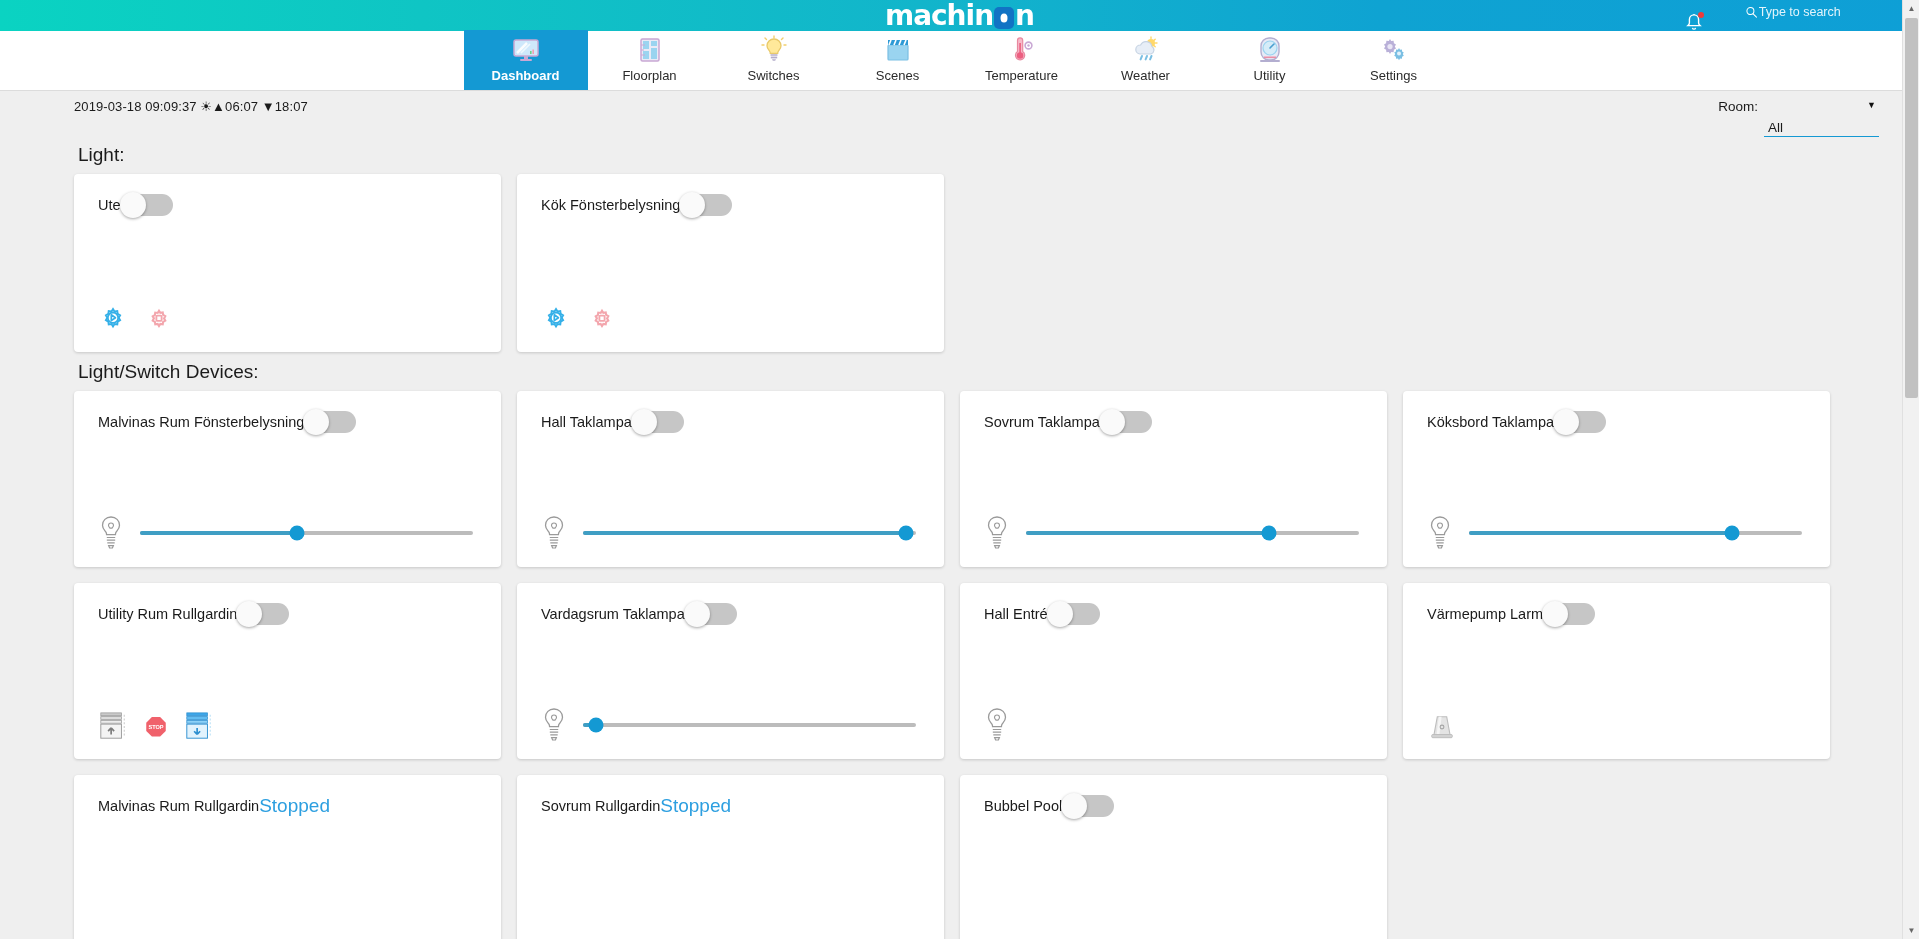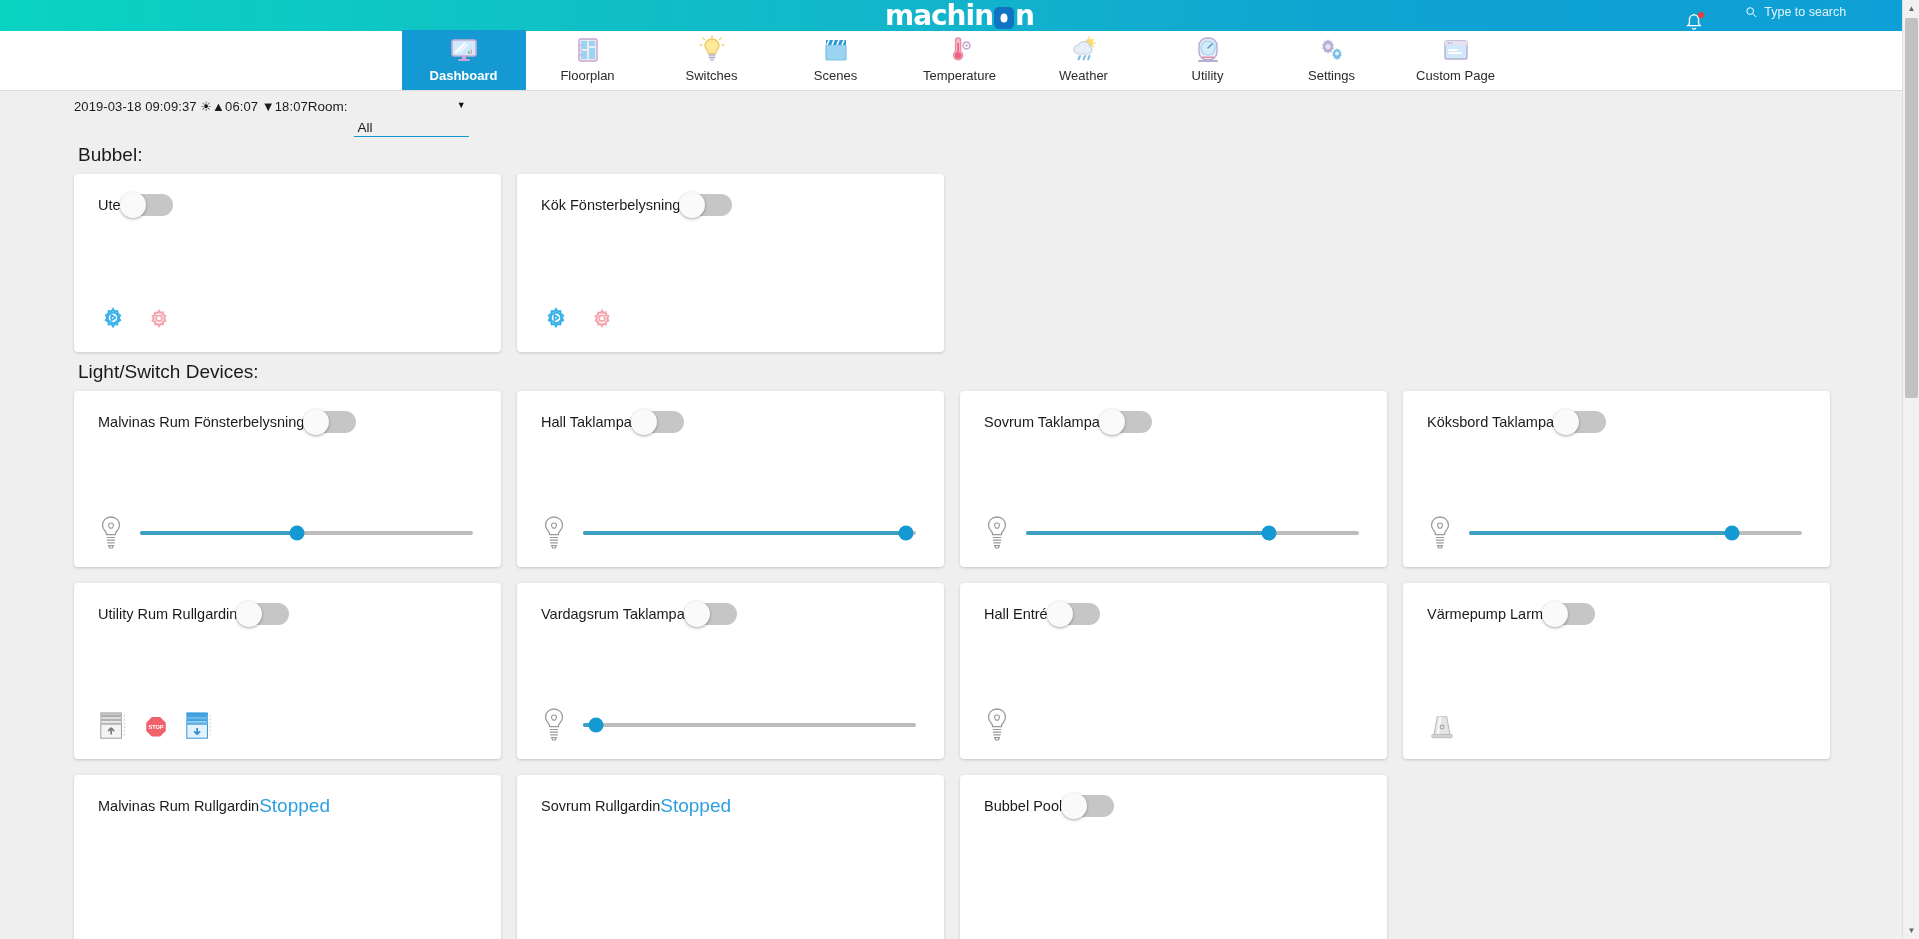--- a/index.html
+++ b/index.html
@@ -36,21 +36,21 @@
     position: absolute; right: 22px; top: 0; height: 45px;
     display: flex; align-items: center; gap: 40px;
   }
   .bell-wrap { position: relative; width: 22px; height: 24px; cursor: pointer; }
   .bell-dot {
     position: absolute; right: 1px; top: 1px; width: 6px; height: 6px;
     border-radius: 50%; background: #ef3b3b;
   }
   .search-box {
     width: 152px; border-bottom: 1px solid rgba(255,255,255,0.85);
-    display: flex; align-items: center; gap: 7px; padding-bottom: 20px;
+    display: flex; align-items: center; gap: 1px; padding-bottom: 20px;
   }
   .search-box input {
     background: transparent; border: none; outline: none;
     color: #ffffff; font-size: 12.5px; width: 100%;
     font-family: "Liberation Sans", sans-serif;
   }
   .search-box input::placeholder { color: #e3f4fb; }
 
   
   .navbar {
@@ -68,21 +68,21 @@
   .nav-icon { width: 34px; height: 32px; display: block; }
   .nav-label {
     font-size: 13px; color: #2b2b2b; margin-top: 2px; font-weight: 500;
     font-family: "Liberation Sans", sans-serif;
   }
   .nav-item.active .nav-label { color: #ffffff; font-weight: bold; }
 
   
   .subheader {
     height: 30px; display: flex; align-items: center;
-    padding: 0 40px 0 74px;
+    justify-content: space-between; padding: 0 40px 0 74px;
     background: #efefef;
   }
   .datetime { font-size: 13px; color: #1b1b1b; letter-spacing: 0.1px; }
   .room-select { display: flex; align-items: center; gap: 6px; font-size: 13.5px; }
   .room-label { color: #1b1b1b; }
   .room-dd {
     width: 115px; border-bottom: 1px solid #1499d3;
     display: flex; align-items: center; justify-content: space-between;
     padding: 0 3px 1px 4px; cursor: pointer;
   }
@@ -276,46 +276,36 @@
       </g>
       <circle cx="12" cy="12.6" r="2.6" fill="#e9e6f5"></circle>
       <g fill="#7bbfe3">
         <path d="M21 14l1 1.7 1.9-.2.2 1.9 1.7 1-1 1.7 1 1.7-1.7 1-.2 1.9-1.9-.2-1 1.7-1-1.7-1.9.2-.2-1.9-1.7-1 1-1.7-1-1.7 1.7-1 .2-1.9 1.9.2z"></path>
       </g>
       <circle cx="21" cy="19.4" r="2" fill="#e2f2fb"></circle>
     </svg>
     <span class="nav-label">Settings</span>
   </div>
 
-  <div class="nav-item">
-    <svg class="nav-icon" viewBox="0 0 32 32">
-      <rect x="5" y="7" width="22" height="18" rx="2" fill="#cfe8fb" stroke="#b3aed0" stroke-width="1.4"></rect>
-      <rect x="5" y="7" width="22" height="4.5" fill="#e6e2f2"></rect>
-      <circle cx="8.5" cy="9.2" r=".9" fill="#b3aed0"></circle>
-      <circle cx="11.3" cy="9.2" r=".9" fill="#b3aed0"></circle>
-      <path d="M9 16h8M9 19h12" stroke="#ffffff" stroke-width="1.8" stroke-linecap="round"></path>
-    </svg>
-    <span class="nav-label">Custom Page</span>
-  </div>
 </div>
 
 <div class="subheader">
   <div class="datetime">2019-03-18 09:09:37 ☀▲06:07 ▼18:07</div>
   <div class="room-select">
     <span class="room-label">Room:</span>
     <div class="room-dd">
       <span class="room-value">All</span>
       <span class="caret">▼</span>
     </div>
   </div>
 </div>
 
 <div class="content">
 
-  <div class="section-title">Bubbel:</div>
+  <div class="section-title">Light:</div>
 
   <div class="card-grid">
 
     <div class="card scene">
       <div class="card-head">
         <div class="card-title">Ute</div>
         <div class="toggle"></div>
       </div>
       <div class="card-foot">
         <svg class="gear icon-btn" viewBox="0 0 32 32">

